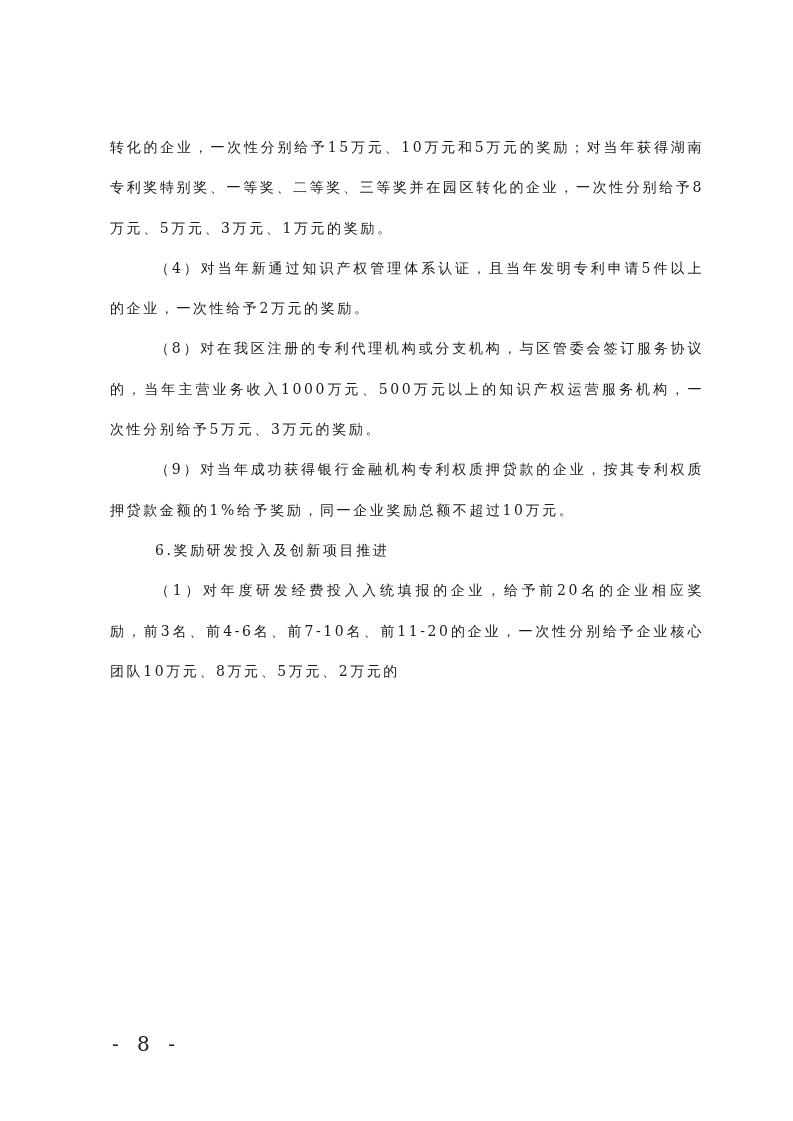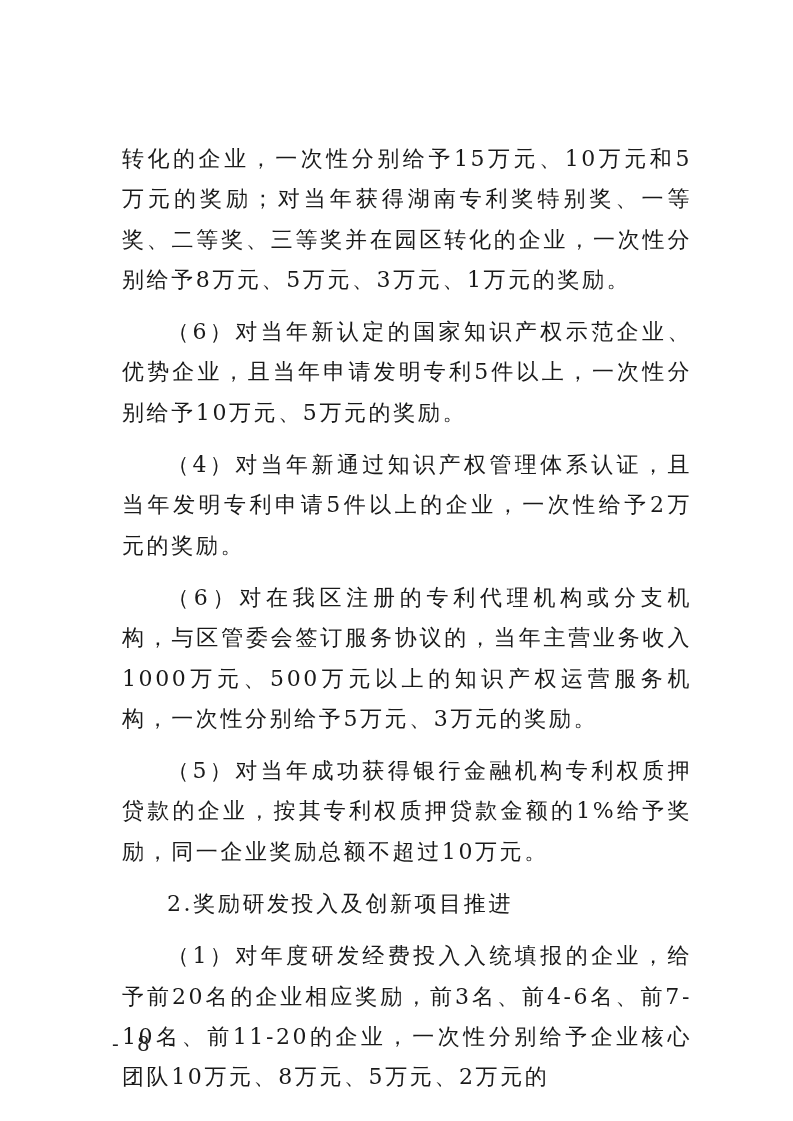--- a/index.html
+++ b/index.html
@@ -15,22 +15,22 @@
       font-family: "DejaVu Serif", "Liberation Serif", serif;
       color: #1a1a1a;
     }
     .page-body {
       position: absolute;
       left: 110px;
       top: 127px;
       width: 594px;
     }
     .para {
-      margin: 12px;
-      font-size: 22px;
+      margin: 0;
+      font-size: 14px;
       line-height: 40.3px;
       letter-spacing: 2.6px;
       text-align: justify;
       text-align-last: left;
       word-break: break-all;
     }
     .indent {
       text-indent: 45px;
     }
     .page-number {
@@ -40,21 +40,20 @@
       font-size: 20px;
       letter-spacing: 6px;
       color: #222;
     }
   </style>
 </head>
 <body>
 
 <div class="page-body">
   <p class="para">转化的企业，一次性分别给予15万元、10万元和5万元的奖励；对当年获得湖南专利奖特别奖、一等奖、二等奖、三等奖并在园区转化的企业，一次性分别给予8万元、5万元、3万元、1万元的奖励。</p>
-  <p class="para indent">（6）对当年新认定的国家知识产权示范企业、优势企业，且当年申请发明专利5件以上，一次性分别给予10万元、5万元的奖励。</p>
   <p class="para indent">（4）对当年新通过知识产权管理体系认证，且当年发明专利申请5件以上的企业，一次性给予2万元的奖励。</p>
-  <p class="para indent">（6）对在我区注册的专利代理机构或分支机构，与区管委会签订服务协议的，当年主营业务收入1000万元、500万元以上的知识产权运营服务机构，一次性分别给予5万元、3万元的奖励。</p>
-  <p class="para indent">（5）对当年成功获得银行金融机构专利权质押贷款的企业，按其专利权质押贷款金额的1%给予奖励，同一企业奖励总额不超过10万元。</p>
-  <p class="para indent">2.奖励研发投入及创新项目推进</p>
+  <p class="para indent">（8）对在我区注册的专利代理机构或分支机构，与区管委会签订服务协议的，当年主营业务收入1000万元、500万元以上的知识产权运营服务机构，一次性分别给予5万元、3万元的奖励。</p>
+  <p class="para indent">（9）对当年成功获得银行金融机构专利权质押贷款的企业，按其专利权质押贷款金额的1%给予奖励，同一企业奖励总额不超过10万元。</p>
+  <p class="para indent">6.奖励研发投入及创新项目推进</p>
   <p class="para indent">（1）对年度研发经费投入入统填报的企业，给予前20名的企业相应奖励，前3名、前4-6名、前7-10名、前11-20的企业，一次性分别给予企业核心团队10万元、8万元、5万元、2万元的</p>
 </div>
 
 <div class="page-number">- 8 -</div>
 
 </body></html>

